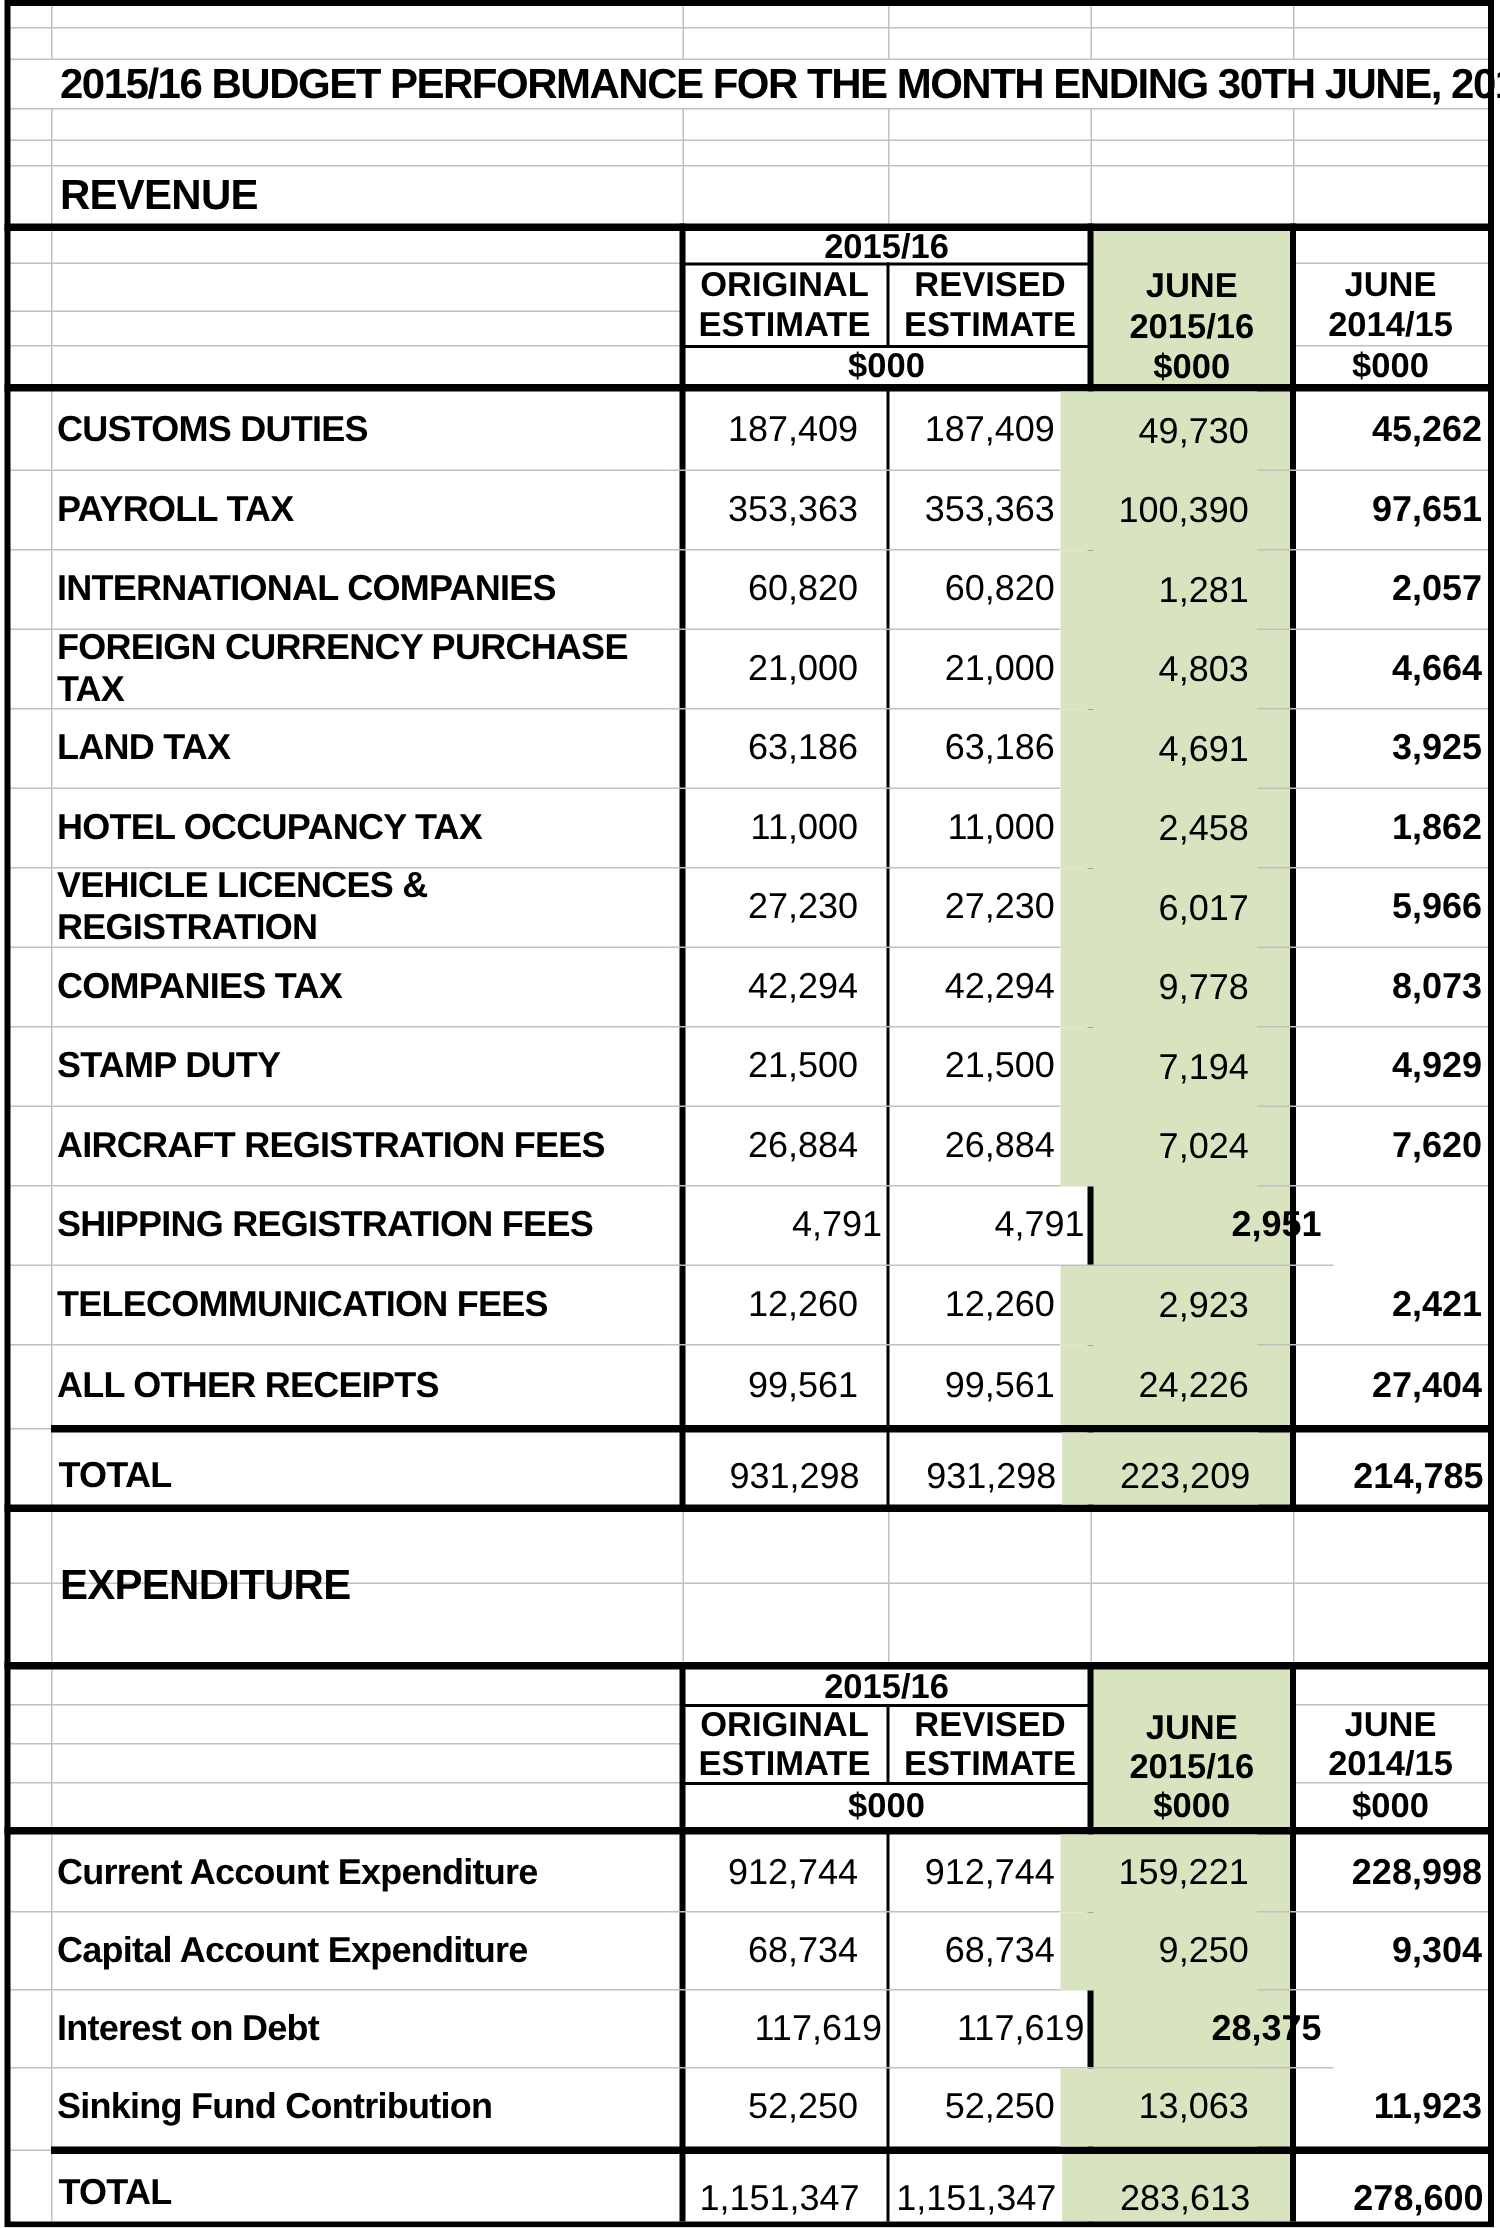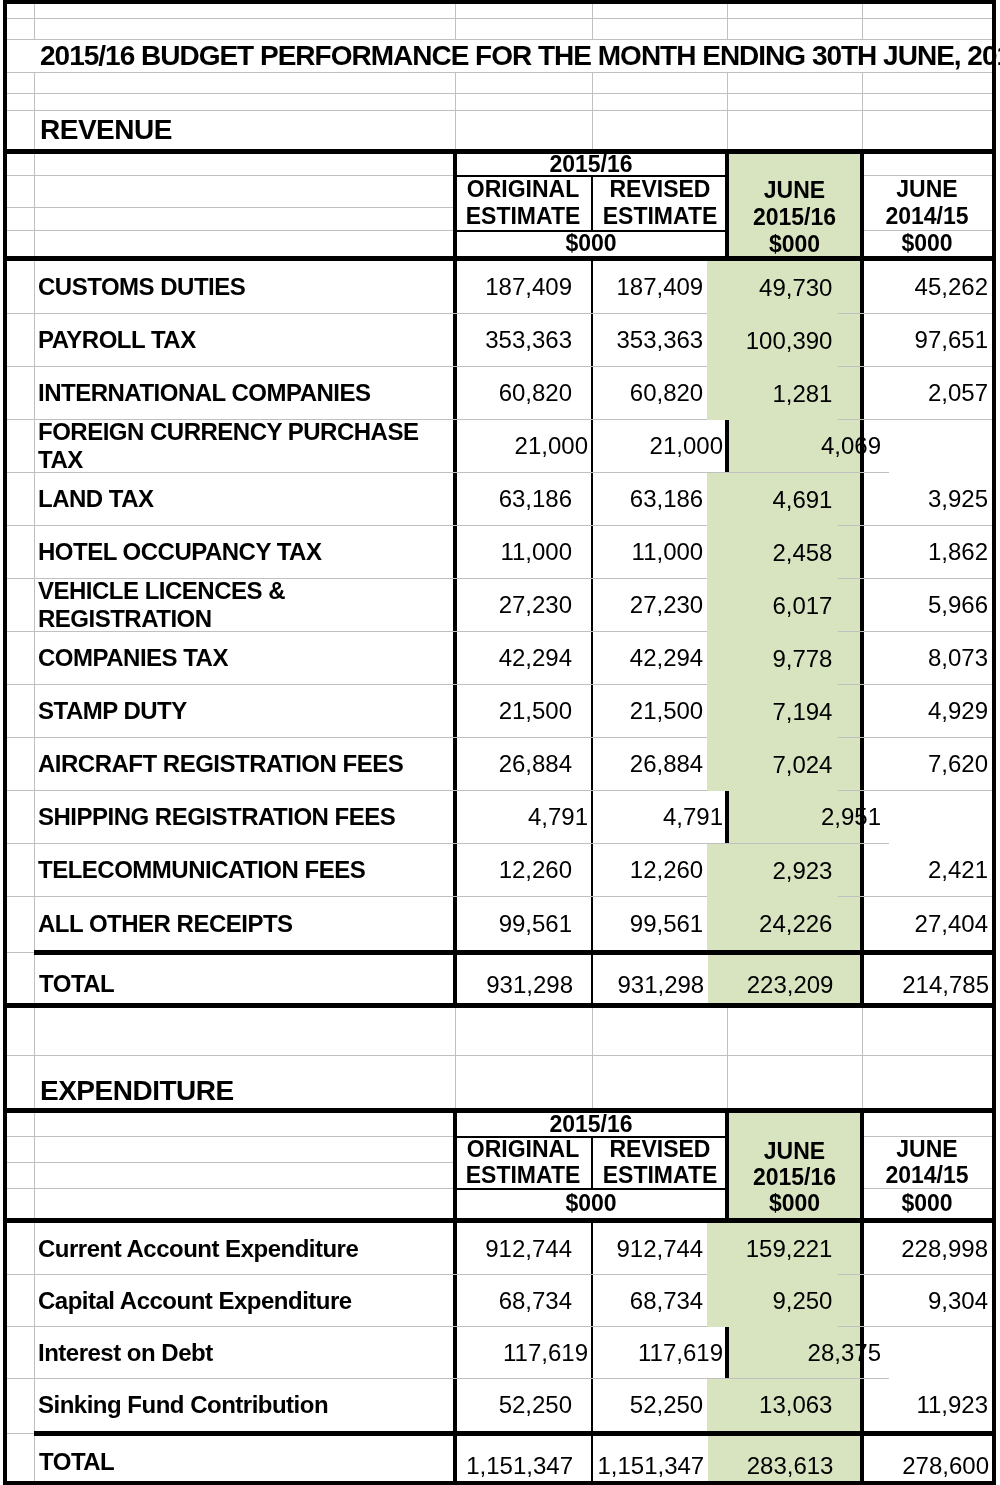--- a/index.html
+++ b/index.html
@@ -35,21 +35,21 @@
   .drow { display:flex; }
   .rev .drow { height:53px; } .exp .drow { height:52px; }
   .drow > div { box-sizing:border-box; display:flex; align-items:center;
                 border-bottom:1px solid #c0c0c0; font-size:24px; }
   .drow:last-child > div { border-bottom:none; }
   .lab { width:452px; padding-left:35px; font-weight:700; letter-spacing:-0.5px; }
   .num { justify-content:flex-end; }
   .c { width:137px; padding-right:4px; }
   .d { width:135px; padding-right:4px; }
   .e { width:135px; padding-right:6px; background:#d8e3c0; border-bottom:none !important; }
-  .f { width:162px; padding-right:8px; }
+  .f { width:162px; padding-right:8px;font-weight:bold; }
 
   .trow { position:absolute; left:4px; width:993px; display:flex; }
   .trow > div { box-sizing:border-box; display:flex; font-size:24px; }
   .trow .lab { align-items:flex-end; padding-bottom:5px; border-bottom:none; }
   .trow .num { align-items:flex-start; padding-top:16px; }
   .trow .e { background:#d8e3c0; }
 </style>
 </head>
 <body>
 
@@ -111,21 +111,21 @@
   <div class="bk" style="left:591px;top:256px;width:2px;height:752px"></div>
   <div class="bk" style="left:591px;top:1136px;width:2px;height:52px"></div>
   <div class="bk" style="left:591px;top:1218px;width:2px;height:263px"></div>
   <div class="bk" style="left:725px;top:149px;width:4px;height:859px"></div>
   <div class="bk" style="left:725px;top:1108px;width:4px;height:373px"></div>
   <div class="bk" style="left:860px;top:149px;width:4px;height:859px"></div>
   <div class="bk" style="left:860px;top:1108px;width:4px;height:373px"></div>
 
   <div class="title">2015/16 BUDGET PERFORMANCE FOR THE MONTH ENDING 30TH JUNE, 2015</div>
   <div class="sechead" style="top:110px;height:39px">REVENUE</div>
-  <div class="sechead" style="top:1057px;height:68px">EXPENDITURE</div>
+  <div class="sechead" style="top:1023px;height:68px">EXPENDITURE</div>
 
   <div class="hdr" style="left:455px;top:154px;width:272px;height:21px">2015/16</div>
   <div class="hdr lh27" style="left:455px;top:176px;width:136px;height:54px">
     <span>ORIGINAL</span>
     <span>ESTIMATE</span>
   </div>
   <div class="hdr lh27" style="left:593px;top:176px;width:134px;height:54px">
     <span>REVISED</span>
     <span>ESTIMATE</span>
   </div>
@@ -160,21 +160,22 @@
       <div class="lab">INTERNATIONAL COMPANIES</div>
       <div class="num c">60,820</div>
       <div class="num d">60,820</div>
       <div class="num e">1,281</div>
       <div class="num f">2,057</div>
     </div>
     <div class="drow">
       <div class="lab">FOREIGN CURRENCY PURCHASE TAX</div>
       <div class="num c">21,000</div>
       <div class="num d">21,000</div>
-      <div class="num f">4,069</div>
+      <div class="num e">4,803</div>
+      <div class="num f">4,664</div>
     </div>
     <div class="drow">
       <div class="lab">LAND TAX</div>
       <div class="num c">63,186</div>
       <div class="num d">63,186</div>
       <div class="num e">4,691</div>
       <div class="num f">3,925</div>
     </div>
     <div class="drow">
       <div class="lab">HOTEL OCCUPANCY TAX</div>

